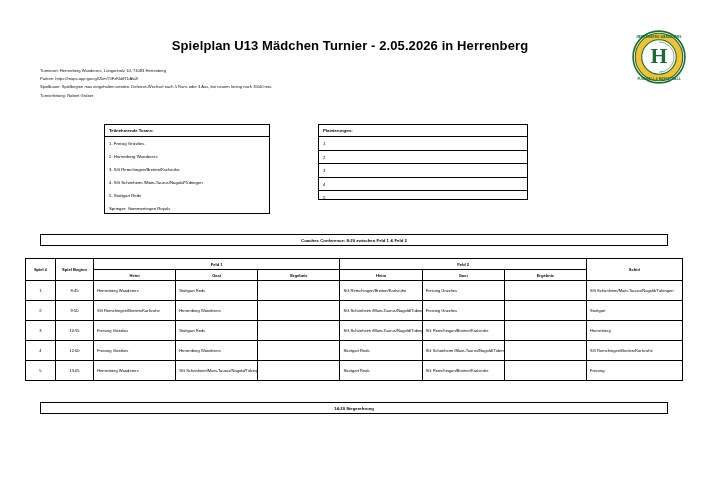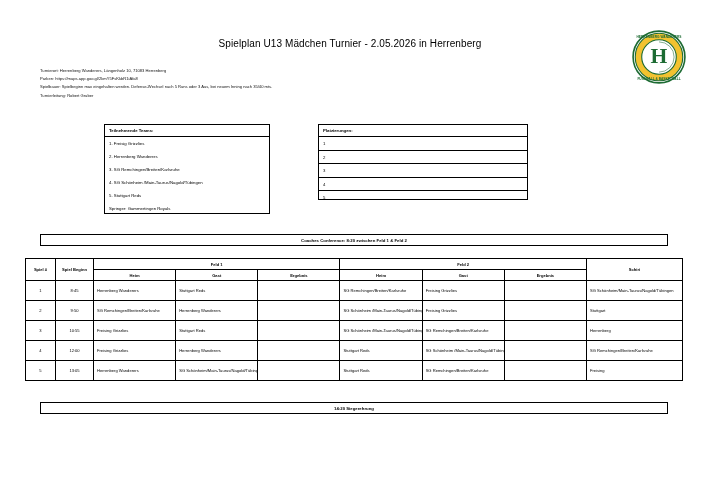--- a/index.html
+++ b/index.html
@@ -21,22 +21,22 @@
     height: 500px;
     box-sizing: border-box;
     padding: 0;
   }
   .title {
     position: absolute;
     top: 38px;
     left: 0;
     width: 700px;
     text-align: center;
-    font-size: 10px;
-    font-weight: normal;
+    font-size: 13px;
+    font-weight: bold;
     letter-spacing: 0.1px;
   }
   .logo {
     position: absolute;
     top: 30px;
     right: 22px;
     width: 54px;
     height: 54px;
   }
   .info-block {

